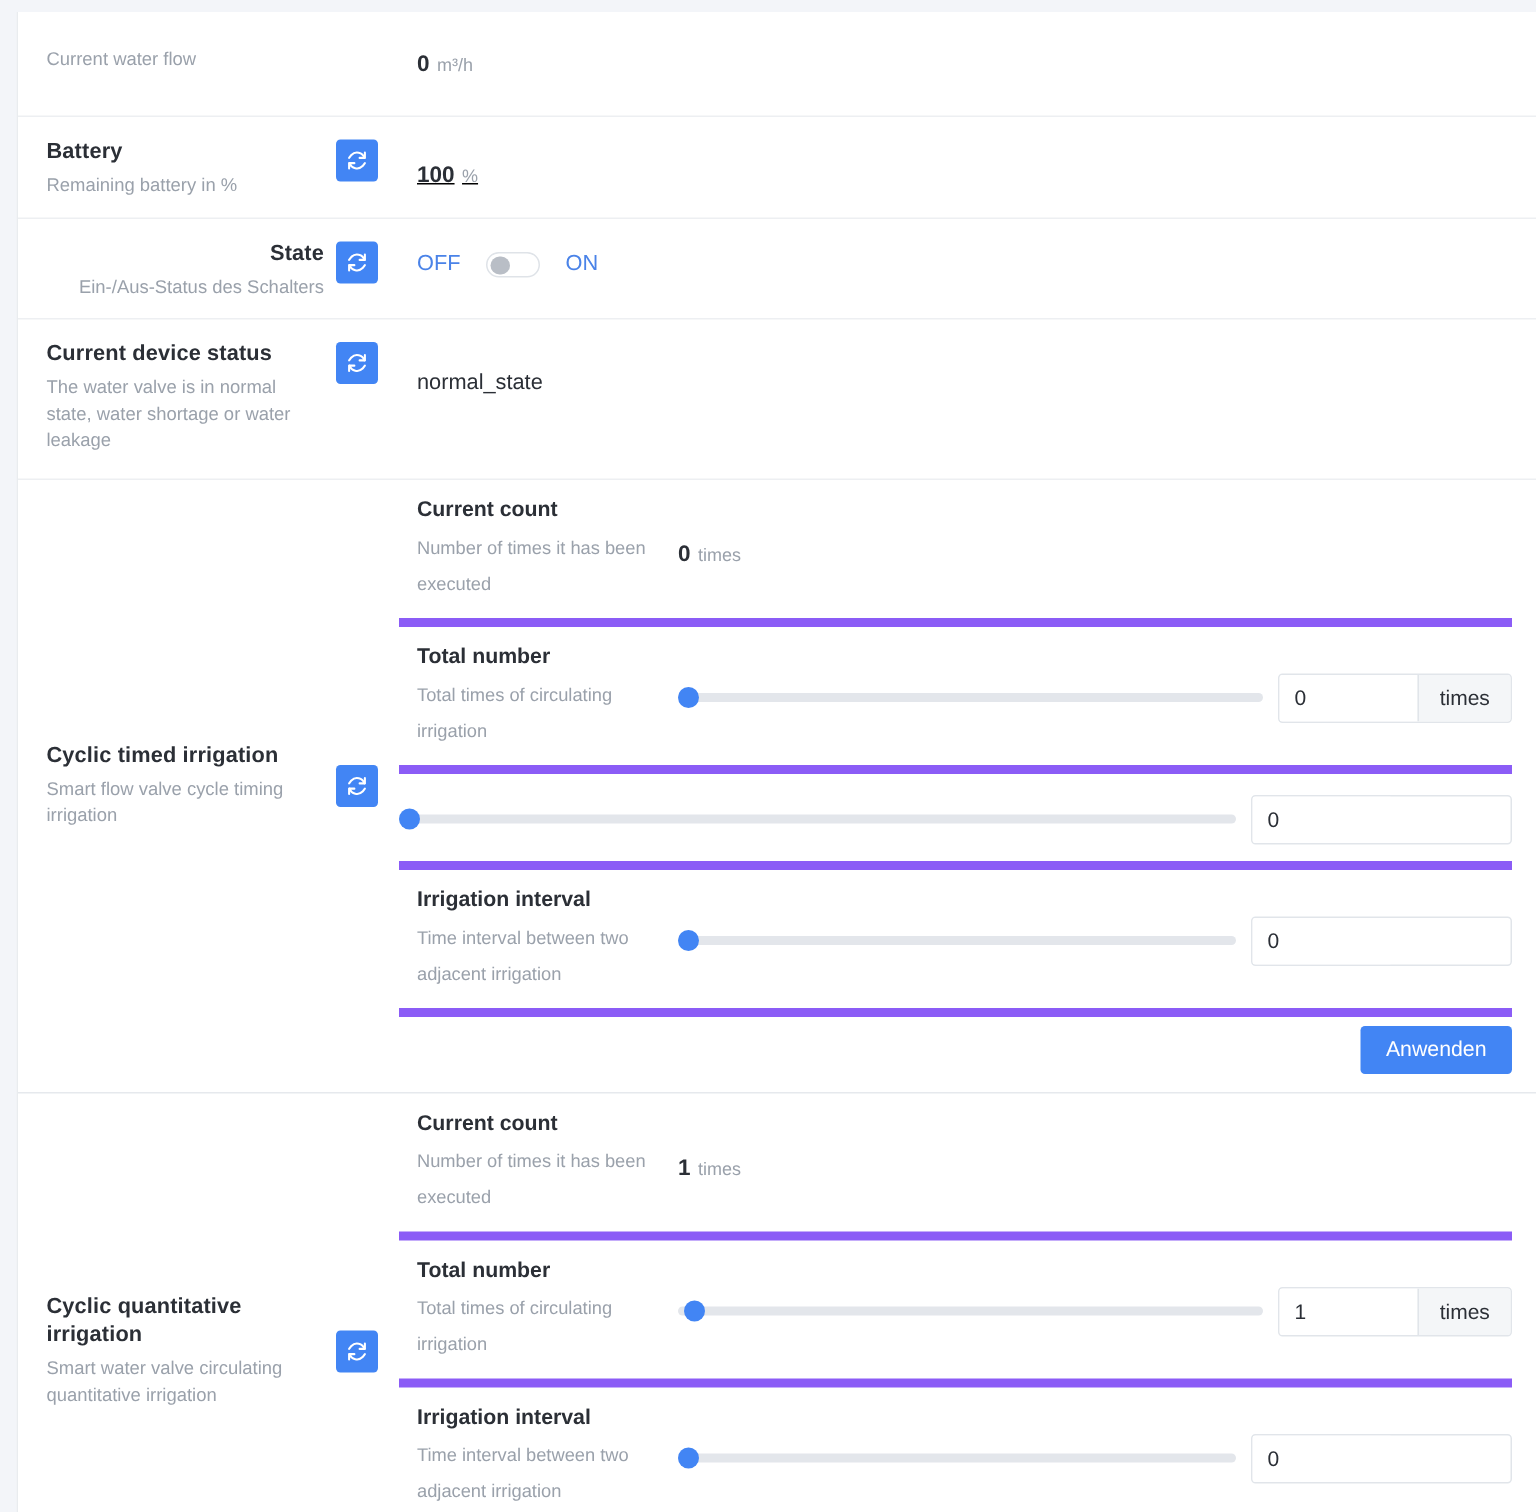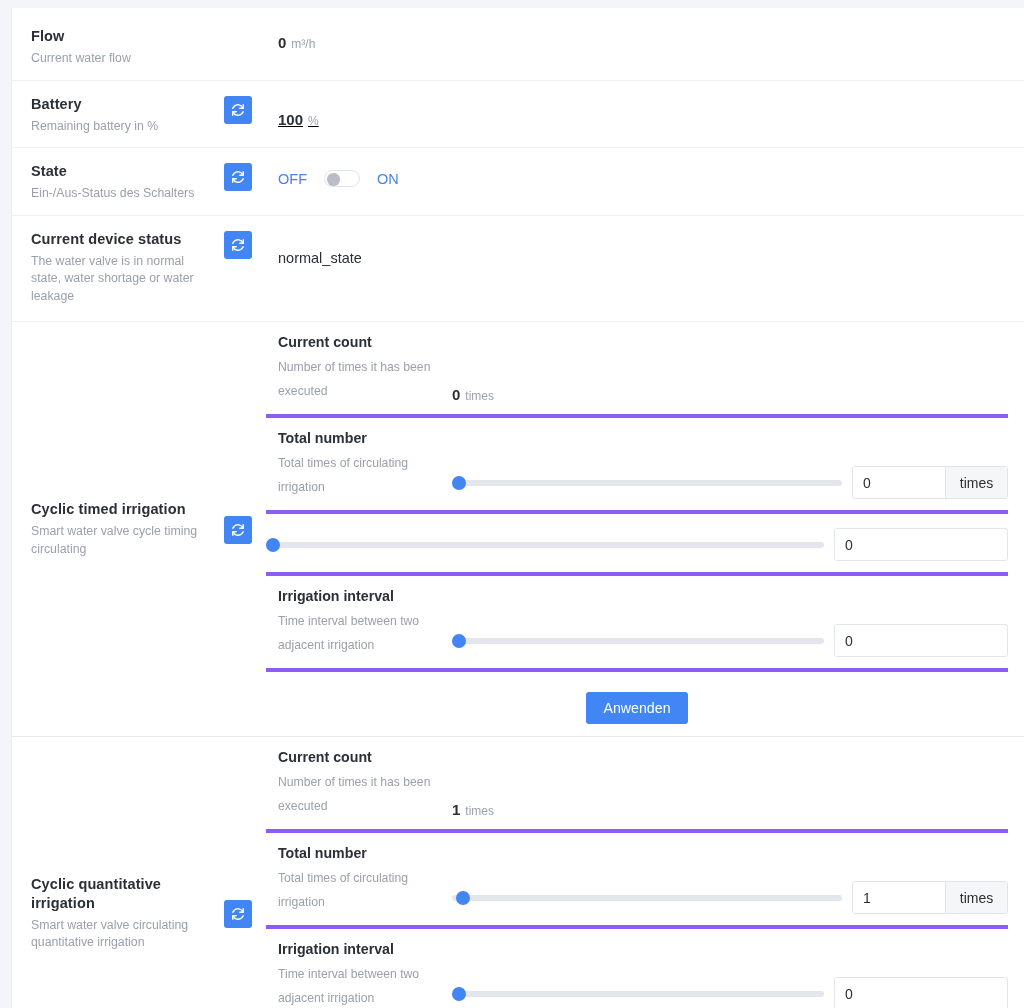--- a/index.html
+++ b/index.html
@@ -114,22 +114,22 @@
 
   
   .section { display: flex; align-items: stretch; border-bottom: 1px solid #e6e9ed; }
   .section-label {
     width: 254px; flex: 0 0 254px;
     padding: 12px 14px 12px 19px;
     display: flex; align-items: center;
   }
   .section-body { flex: 1 1 auto; min-width: 0; padding-right: 16px; }
   .sub-row {
-    display: flex; align-items: flex-end;
-    border-bottom: 4px solid #8b5cf6;
+    display: flex; align-items: center;
+    border-bottom: 6px solid #8b5cf6;
     padding: 11px 0 11px 0;
     min-height: 58px;
   }
   .sub-label {
     width: 186px; flex: 0 0 186px;
     padding-left: 12px;
   }
   .sub-title {
     font-size: 14.2px; font-weight: 700; color: #2b2f36; line-height: 19px;
   }
@@ -196,22 +196,22 @@
   }
   .ig-times input { width: 92px; }
   .ig-times .suffix { min-width: 62px; }
   .ig-seconds input { width: 92px; }
   .ig-seconds .suffix { min-width: 80px; margin-top: 38px; }
   .ig-liter input { width: 92px; }
   .ig-liter .suffix { min-width: 62px; }
 
   
   .apply-row {
-    display: flex; justify-content: center;
-    padding: 20px 0 12px 0;
+    display: flex; justify-content: flex-end;
+    padding: 6px 0 12px 0;
   }
   .apply-btn {
     background: #4285f4;
     color: #fff;
     border: none; border-radius: 3px;
     font-size: 14.2px;
     font-family: "Liberation Sans", sans-serif;
     padding: 9px 17px;
     cursor: pointer;
     line-height: 1;
@@ -221,21 +221,20 @@
 </head>
 <body>
 
 <div class="page">
   <div class="card">
     <div class="spacer-top"></div>
     <div id="content">
         <div class="row" style="min-height: 62px;">
           <div class="label-col" style="padding-top: 11px;">
             <div class="label-inner">
-              <div class="lbl-title">Flow</div>
               <div class="lbl-desc">Current water flow</div>
             </div>
           </div>
           <div class="value-col" style="padding-top: 18px;">
             <div class="val-line">
               <span class="val-num">0</span>
               <span class="val-unit">m³/h</span>
             </div>
           </div>
         </div>
@@ -254,21 +253,21 @@
               </svg>
             </button>
           </div>
           <div class="value-col" style="padding-top: 30px; text-decoration: underline;">
             <div class="val-line">
               <span class="val-num">100</span>
               <span class="val-unit">%</span>
             </div>
           </div>
         </div>
-        <div class="row" style="min-height: 62px;">
+        <div class="row" style="min-height: 62px; text-align: right;">
           <div class="label-col" style="padding-top: 14px;">
             <div class="label-inner">
               <div class="lbl-title">State</div>
               <div class="lbl-desc">Ein-/Aus-Status des Schalters</div>
             </div>
             <button class="refresh-btn" aria-label="refresh">
               <svg width="14" height="14" viewBox="0 0 24 24" fill="none" stroke="#ffffff" stroke-width="2.4" stroke-linecap="round" stroke-linejoin="round">
                 <polyline points="21 3 21 9 15 9"></polyline>
                 <polyline points="3 21 3 15 9 15"></polyline>
                 <path d="M20.5 9A9 9 0 0 0 5.6 5.6L3 9"></path>
@@ -302,21 +301,21 @@
             </button>
           </div>
           <div class="value-col" style="padding-top: 34px;">
             <div class="val-plain">normal_state</div>
           </div>
         </div>
         <div class="section">
           <div class="section-label">
             <div class="label-inner">
               <div class="lbl-title">Cyclic timed irrigation</div>
-              <div class="lbl-desc">Smart water valve cycle timing circulating</div>
+              <div class="lbl-desc">Smart flow valve cycle timing irrigation</div>
             </div>
             <button class="refresh-btn" aria-label="refresh">
               <svg width="14" height="14" viewBox="0 0 24 24" fill="none" stroke="#ffffff" stroke-width="2.4" stroke-linecap="round" stroke-linejoin="round">
                 <polyline points="21 3 21 9 15 9"></polyline>
                 <polyline points="3 21 3 15 9 15"></polyline>
                 <path d="M20.5 9A9 9 0 0 0 5.6 5.6L3 9"></path>
                 <path d="M3.5 15a9 9 0 0 0 14.9 3.4L21 15"></path>
               </svg>
             </button>
           </div>

